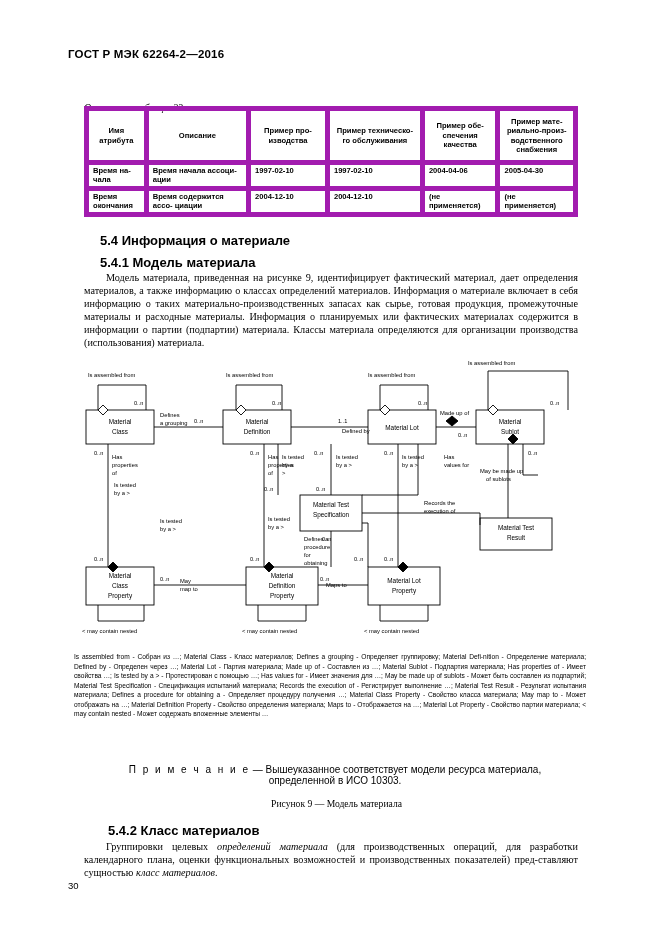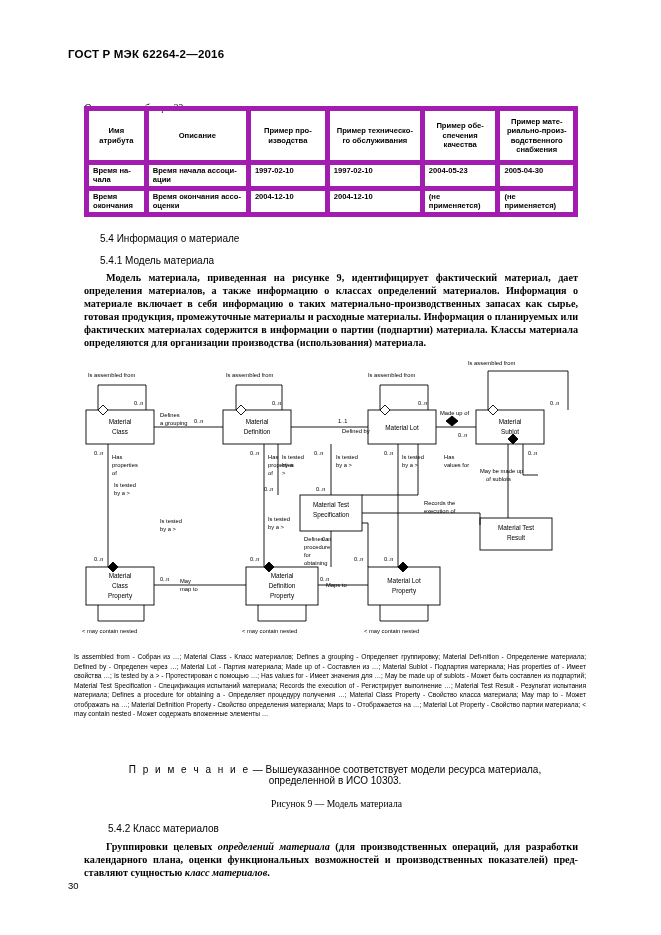--- a/index.html
+++ b/index.html
@@ -62,29 +62,28 @@
   .col2 { width: 104px; }
   .col3 { width: 80px; }
   .col4 { width: 96px; }
   .col5 { width: 76px; }
   .col6 { width: 78px; }
 
   
   .sec-head {
     position: absolute;
     font-family: "Liberation Sans", sans-serif;
-    font-weight: normal;
-    font-size: 10px;
+    font-weight: bold;
+    font-size: 13px;
   }
   .para {
     position: absolute;
     font-size: 10.2px;
     text-align: justify;
     line-height: 1.28;
-    font-weight: bold;
   }
   .indent { text-indent: 22px; }
 
   
   .diagram {
     position: absolute;
     left: 68px;
     top: 355px;
     width: 520px;
     height: 280px;
@@ -148,26 +147,26 @@
         <td class="col5">Пример обе- спечения качества</td>
         <td class="col6">Пример мате- риально-произ- водственного снабжения</td>
       </tr>
     </thead>
     <tbody>
       <tr>
         <td>Время на- чала</td>
         <td>Время начала ассоци- ации</td>
         <td>1997-02-10</td>
         <td>1997-02-10</td>
-        <td>2004-05-23</td>
+        <td>2004-04-06</td>
         <td>2005-04-30</td>
       </tr>
       <tr>
         <td>Время окончания</td>
-        <td>Время окончания ассо- оценки</td>
+        <td>Время содержится ассо- циации</td>
         <td>2004-12-10</td>
         <td>2004-12-10</td>
         <td>(не применяется)</td>
         <td>(не применяется)</td>
       </tr>
     </tbody>
   </table>
 
   <div class="sec-head" style="left:100px; top:233px;">5.4 Информация о материале</div>
   <div class="sec-head" style="left:100px; top:255px;">5.4.1 Модель материала</div>

